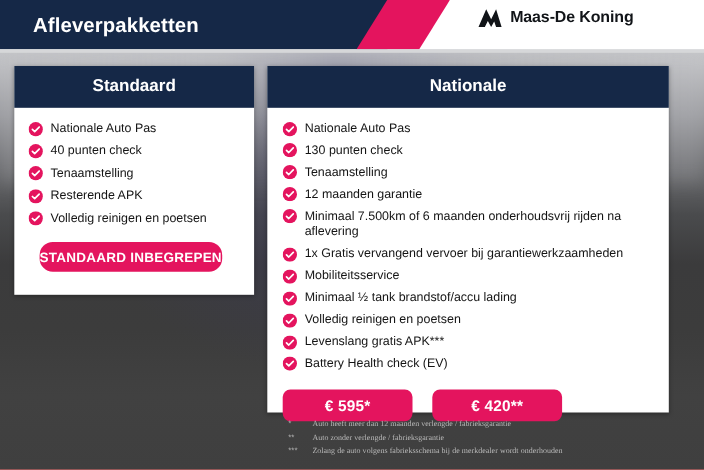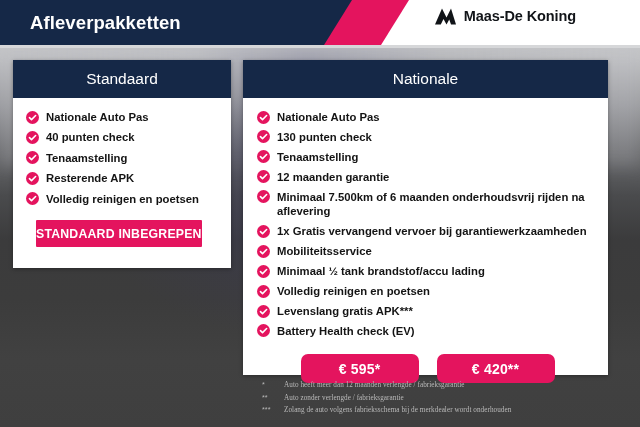--- a/index.html
+++ b/index.html
@@ -115,74 +115,74 @@
     box-shadow: 0 1px 4px rgba(0,0,0,0.35);
     z-index: 4;
   }
   .card-left  { left: 13px;  top: 60px; width: 218px; height: 208px; }
   .card-right { left: 243px; top: 60px; width: 365px; height: 315px; }
 
   .card-head {
     background: #152847;
     color: #ffffff;
     text-align: center;
-    font-weight: normal;
+    font-weight: bold;
     display: flex;
     align-items: center;
     justify-content: center;
   }
   .card-left  .card-head { height: 38px; font-size: 15.5px; }
   .card-right .card-head { height: 38px; font-size: 15.5px; }
 
   .card-body { padding: 12px 10px 0 13px; }
   .card-right .card-body { padding: 12px 10px 0 14px; }
 
   ul.features { list-style: none; }
   ul.features li {
     display: flex;
     align-items: flex-start;
     gap: 7px;
     margin-bottom: 6px;
     color: #141414;
     font-size: 11.3px;
-    font-weight: bold;
+    font-weight: normal;
     line-height: 1.28;
   }
   .card-right ul.features li { margin-bottom: 5.5px; font-size: 11.3px; }
 
   .check {
     flex: 0 0 auto;
     width: 13px; height: 13px;
     margin-top: 0.5px;
     display: block;
   }
   .feat-text { display: block; }
 
   
   .pill {
     display: flex;
     align-items: center;
     justify-content: center;
     background: #e4145e;
     color: #ffffff;
-    border-radius: 1px;
+    border-radius: 12px;
     font-weight: bold;
     border: none;
     cursor: pointer;
   }
   .pill-standard {
     margin: 14px 10px 0 10px;
     height: 27px;
     font-size: 12.3px;
     letter-spacing: 0.2px;
   }
 
   .price-row {
     display: flex;
-    justify-content: center;
+    justify-content: flex-start;
     gap: 18px;
     margin-top: 16px;
   }
   .pill-price {
     width: 118px;
     height: 29px;
     font-size: 14px;
     border-radius: 7px;
     letter-spacing: 0.2px;
   }

